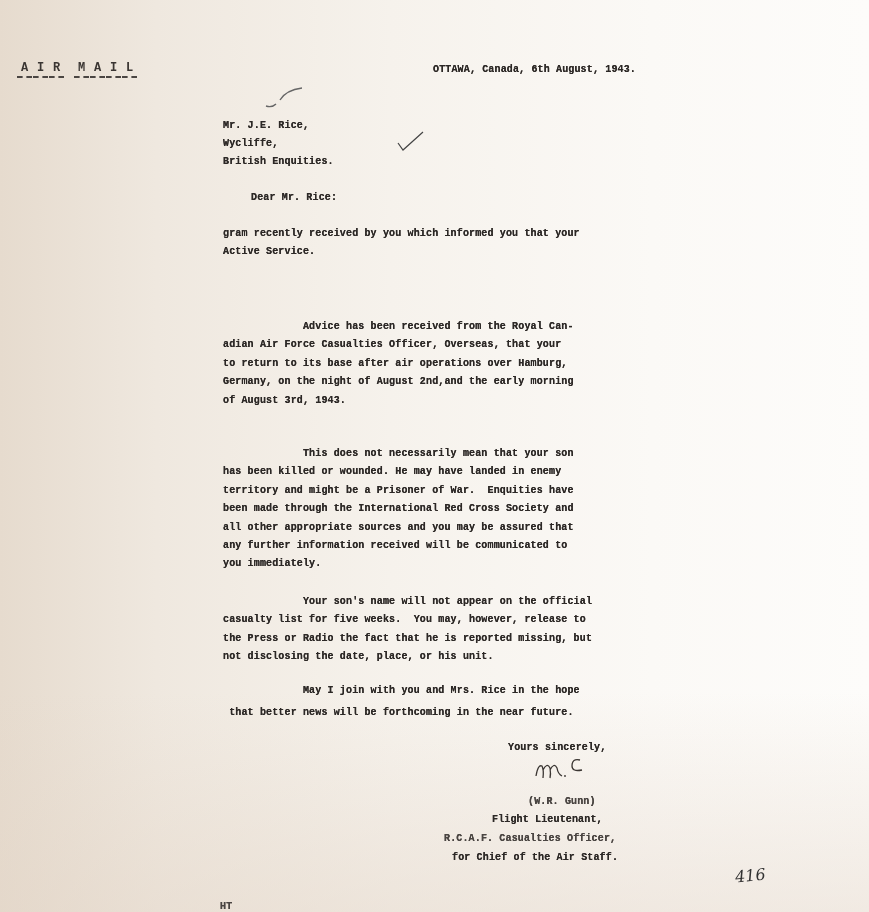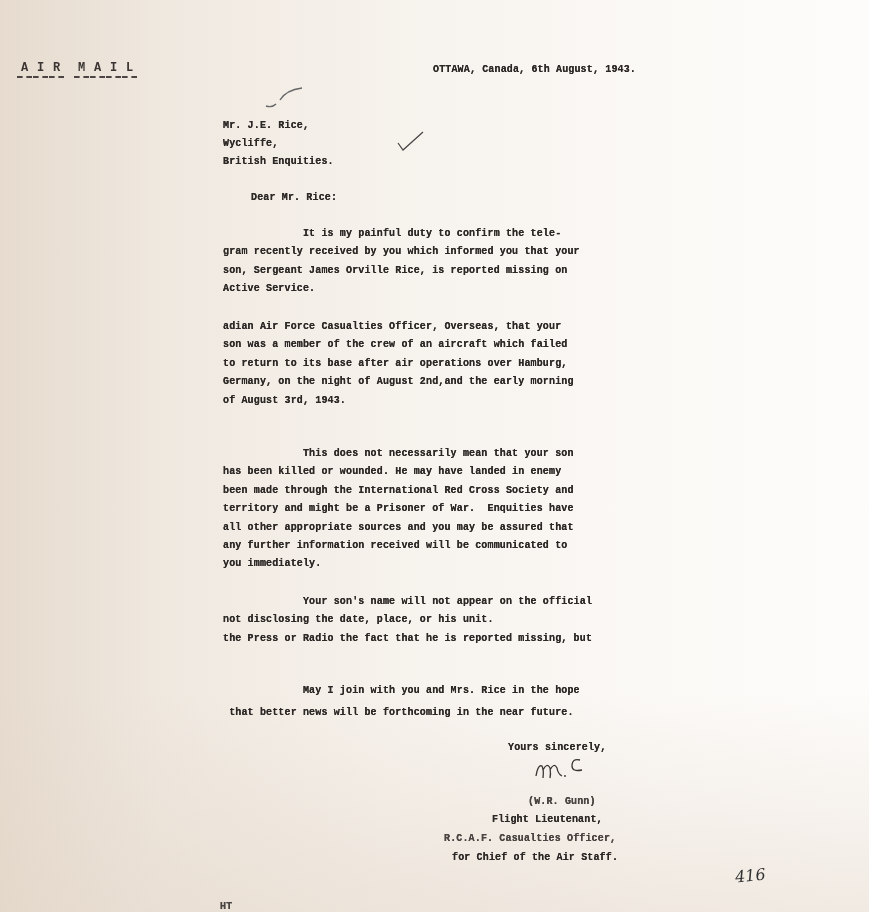--- a/index.html
+++ b/index.html
@@ -48,48 +48,47 @@
   <path d="M3 15 L8 22 L28 4" stroke="#444" stroke-width="1.2" fill="none"></path>
 </svg>
 
 <div class="tw" style="left:223px; top:117px;">Mr. J.E. Rice,</div>
 <div class="tw" style="left:223px; top:135px;">Wycliffe,</div>
 <div class="tw" style="left:223px; top:153px;">British Enquities.</div>
 
 <div class="tw" style="left:223px; top:189px;margin-left:28px;">Dear Mr. Rice:</div>
 
 <div class="para" style="top:225px;">
-  <div class="tw">             It is my painful duty to confirm the tele-</div>
   <div class="tw">gram recently received by you which informed you that your</div>
-  <div class="tw">son, Sergeant James Orville Rice, is reported missing on</div>
   <div class="tw">Active Service.</div>
 </div>
 
 <div class="para" style="top:318px;">
+  <div class="tw">             Advice has been received from the Royal Can-</div>
   <div class="tw">adian Air Force Casualties Officer, Overseas, that your</div>
-  <div class="tw">son was a member of the crew of an aircraft which failed</div>
   <div class="tw">to return to its base after air operations over Hamburg,</div>
   <div class="tw">Germany, on the night of August 2nd,and the early morning</div>
   <div class="tw">of August 3rd, 1943.</div>
 </div>
 
 <div class="para" style="top:445px;">
   <div class="tw">             This does not necessarily mean that your son</div>
   <div class="tw">has been killed or wounded. He may have landed in enemy</div>
+  <div class="tw">territory and might be a Prisoner of War.  Enquities have</div>
   <div class="tw">been made through the International Red Cross Society and</div>
-  <div class="tw">territory and might be a Prisoner of War.  Enquities have</div>
   <div class="tw">all other appropriate sources and you may be assured that</div>
   <div class="tw">any further information received will be communicated to</div>
   <div class="tw">you immediately.</div>
 </div>
 
 <div class="para" style="top:593px;">
   <div class="tw">             Your son's name will not appear on the official</div>
+  <div class="tw">casualty list for five weeks.  You may, however, release to</div>
+  <div class="tw">the Press or Radio the fact that he is reported missing, but</div>
   <div class="tw">not disclosing the date, place, or his unit.</div>
-  <div class="tw">the Press or Radio the fact that he is reported missing, but</div>
 </div>
 
 <div class="para" style="top:682px;">
   <div class="tw">             May I join with you and Mrs. Rice in the hope</div>
   <div class="tw" style="margin-top:4px;text-align:center;">that better news will be forthcoming in the near future.</div>
 </div>
 
 <div class="tw" style="left:508px; top:739px;">Yours sincerely,</div>
 
 <svg class="hand" style="left:532px; top:752px;" width="60" height="32">

